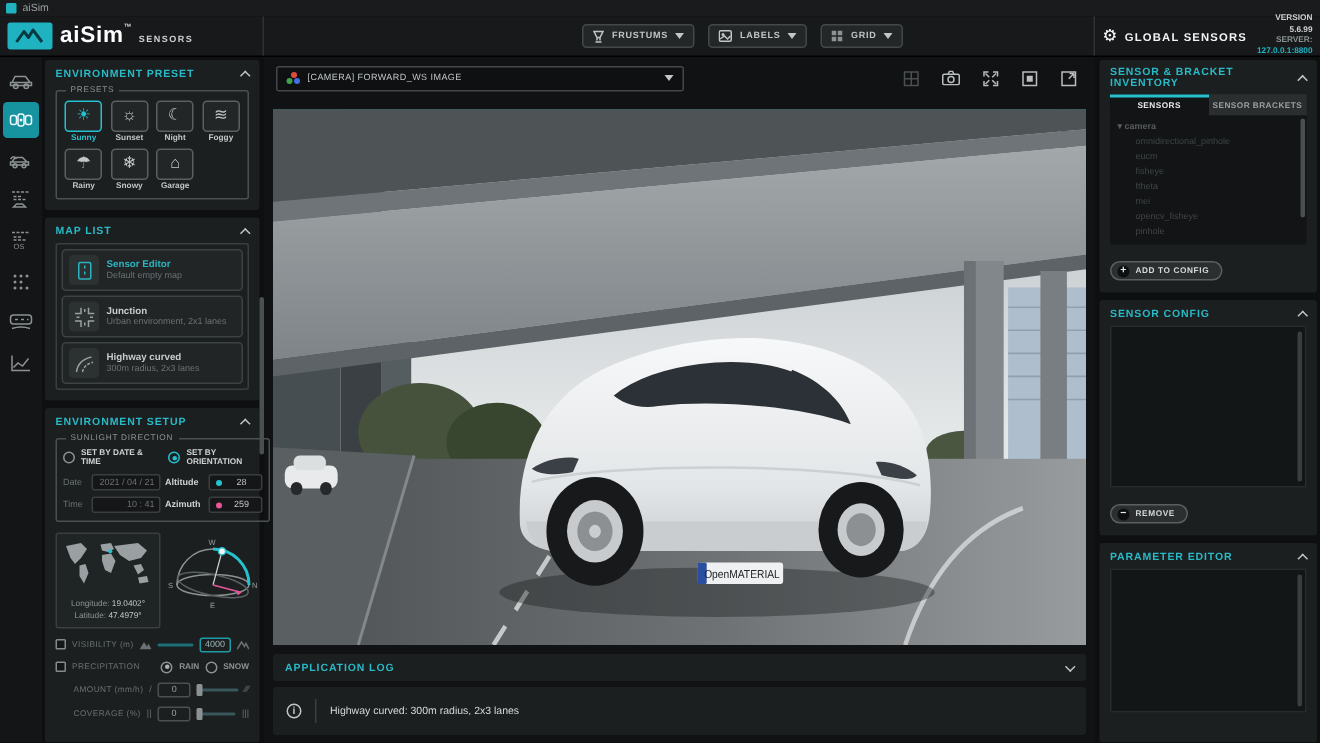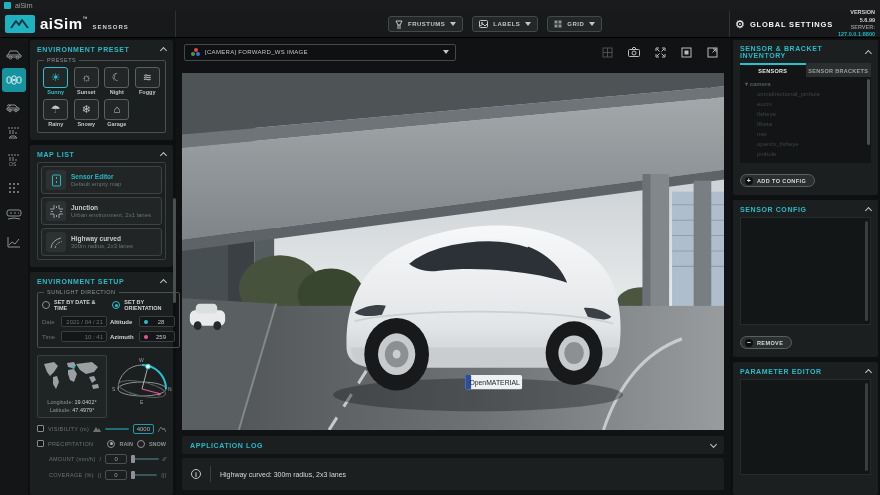--- a/index.html
+++ b/index.html
@@ -194,21 +194,21 @@
       <svg width="8" height="8" viewBox="0 0 8 8">
           <rect x="0.5" y="0.5" width="7" height="7" fill="#8c9293"></rect>
           <path d="M0,4 H8 M4,0 V8" stroke="#222627" stroke-width="1"></path>
         </svg>
       <span>GRID</span>
       <span class="caret-down"></span>
     </div>
   </div>
   <div class="appbar-right">
     <span class="gear">⚙</span>
-    <span class="gslabel">GLOBAL SETTINGS</span>
+    <span class="gslabel">GLOBAL SENSORS</span>
     <div class="verblock">
       <div class="verline">VERSION 5.6.99</div>
       <div class="srvline"><span>SERVER:</span> <span class="srv-val">127.0.0.1:8800</span></div>
     </div>
   </div>
 </div>
 
 <div class="main">
 
   <div class="rail">

